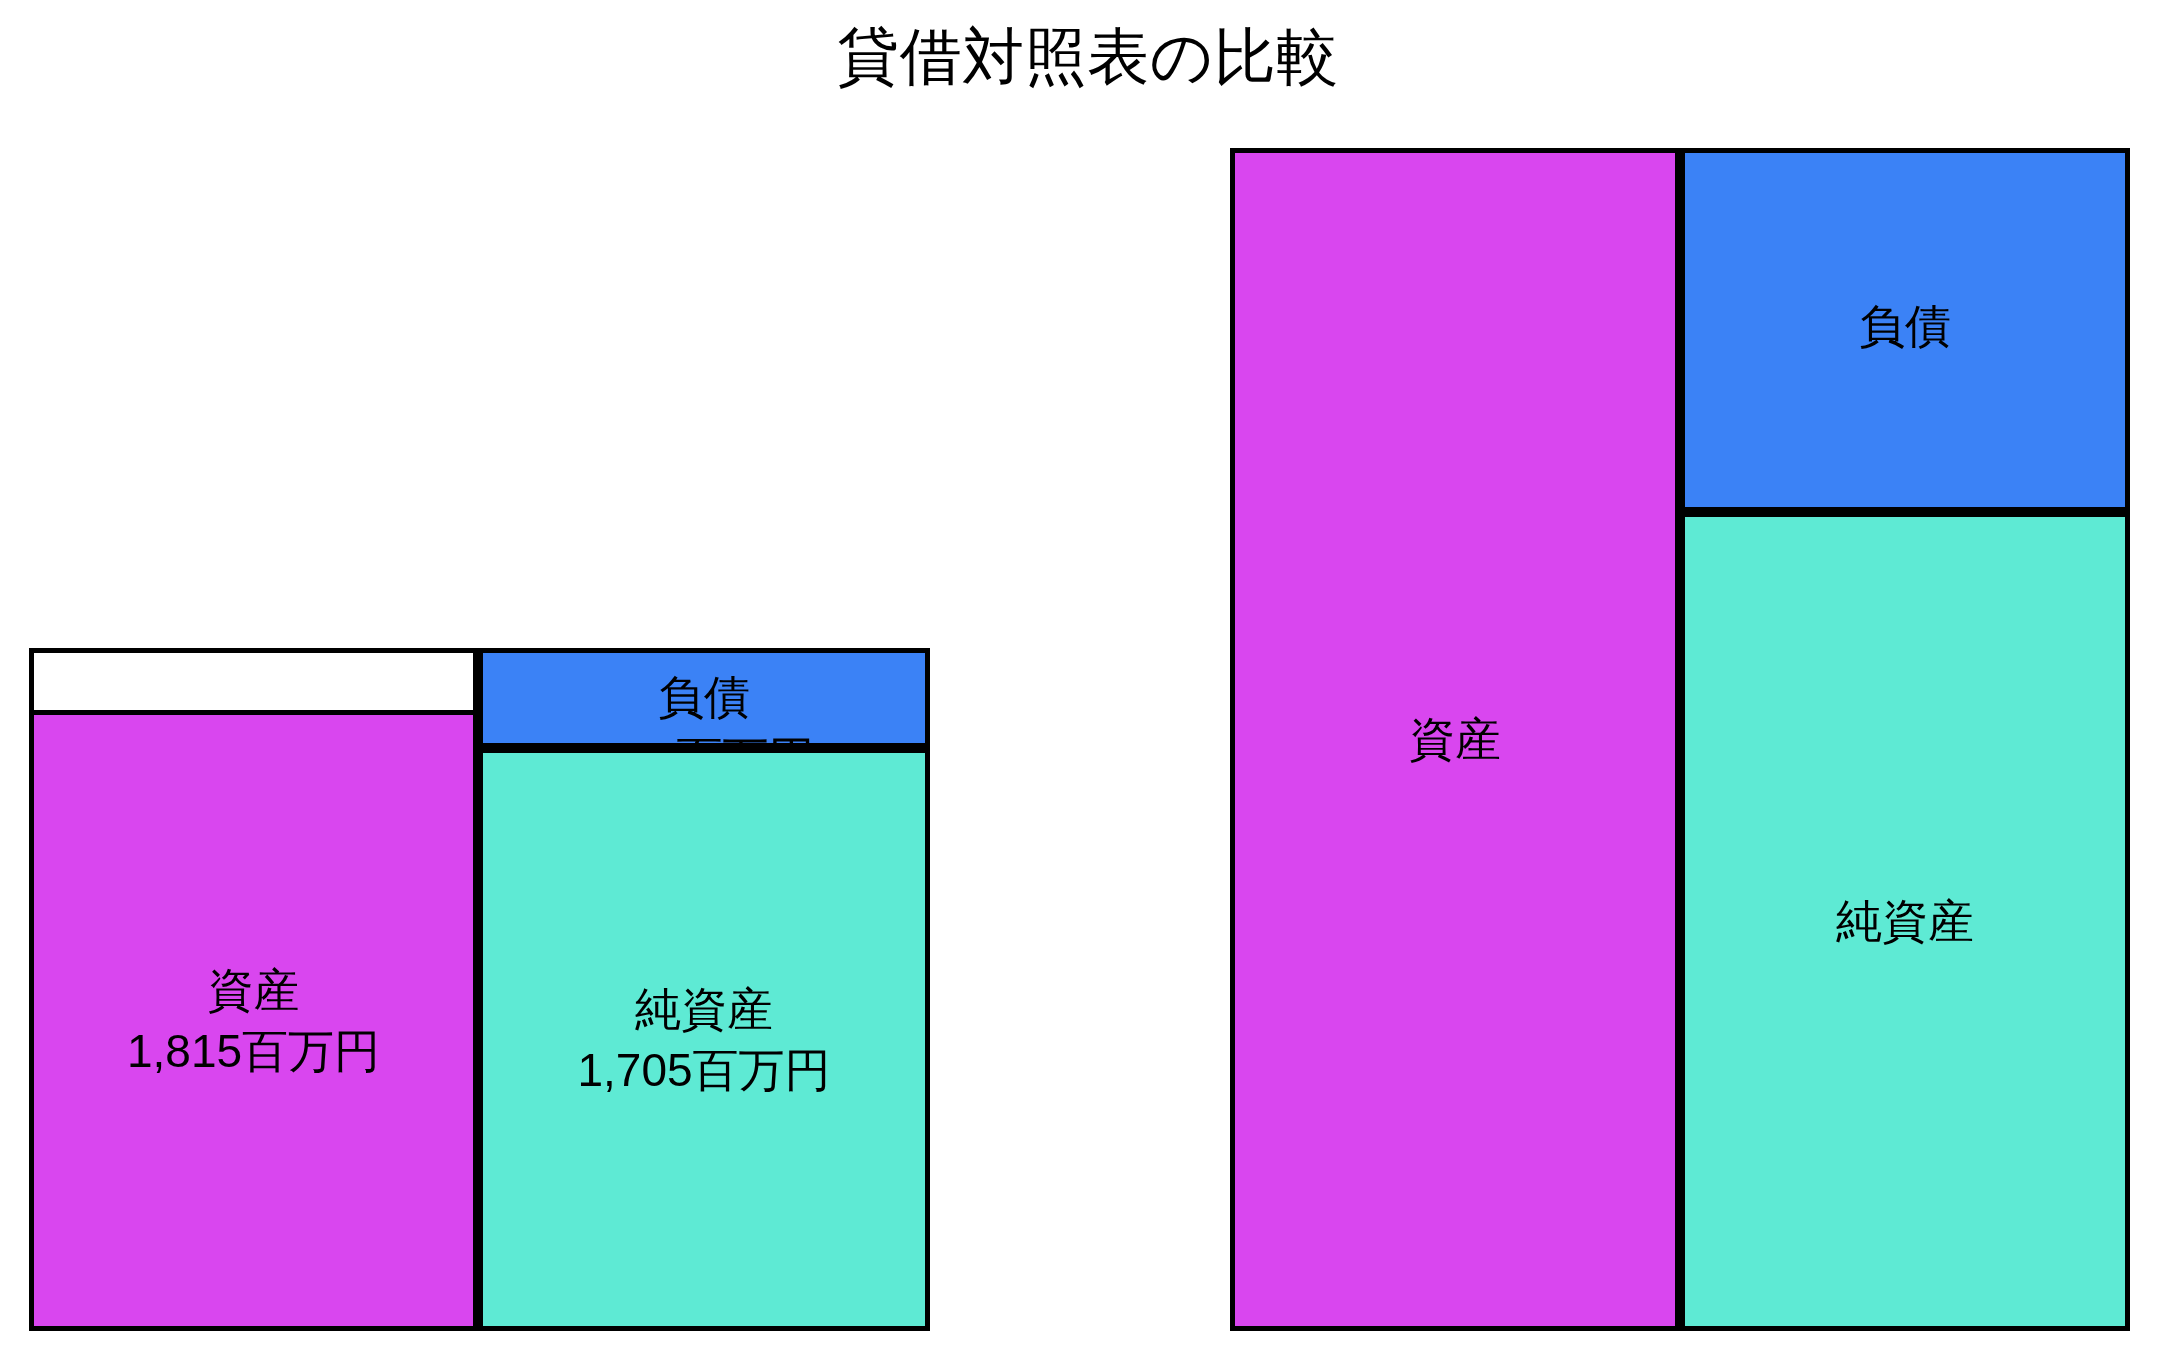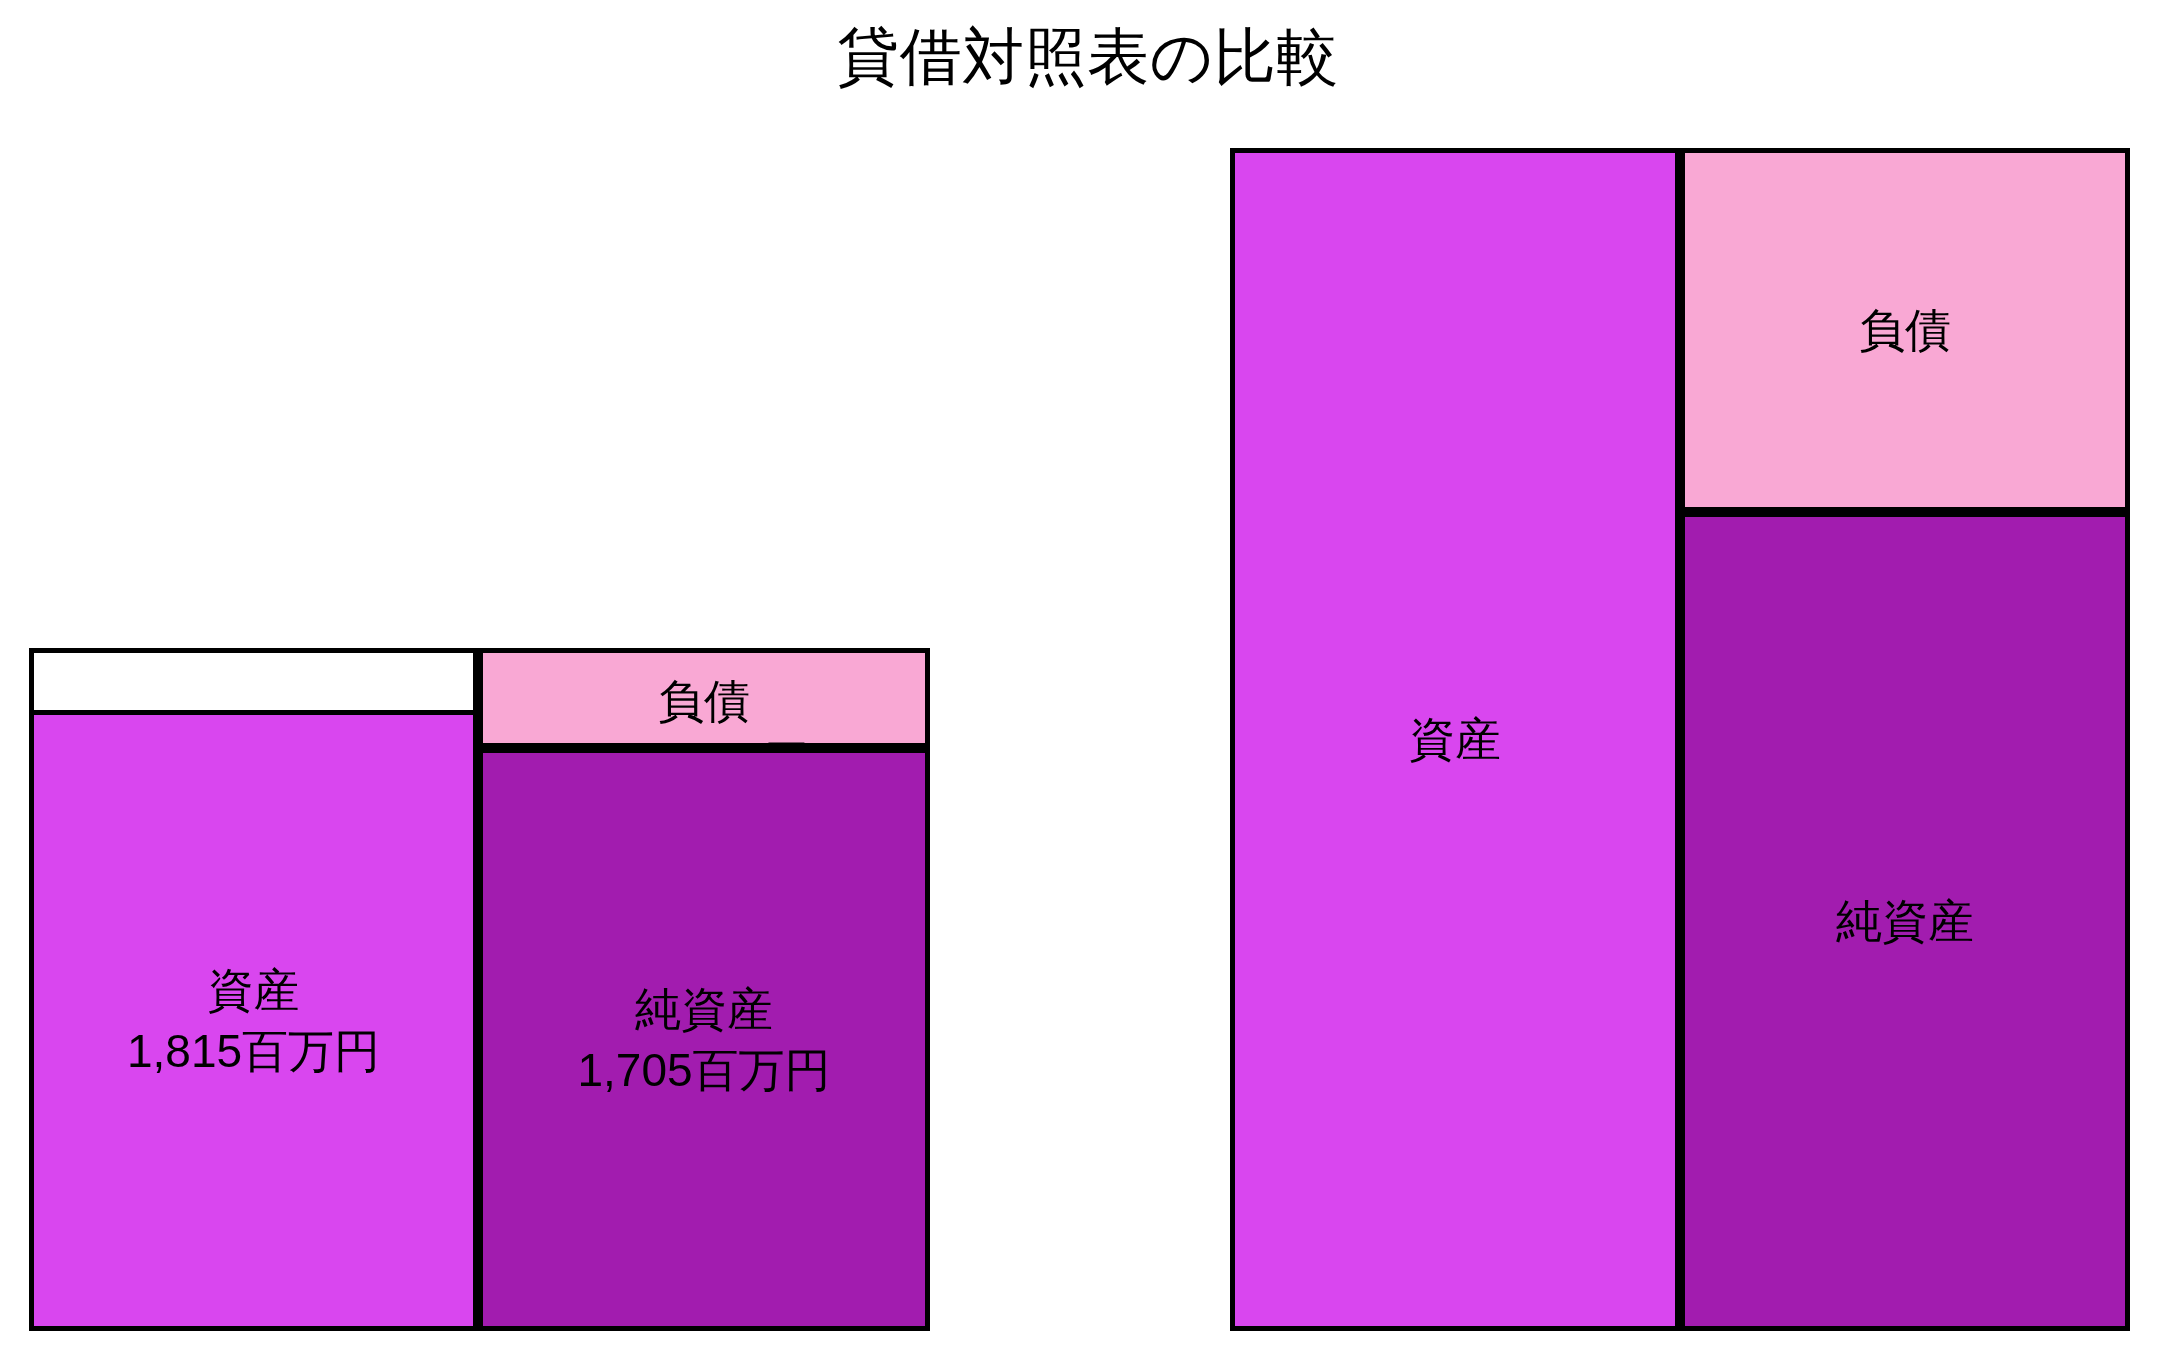--- a/index.html
+++ b/index.html
@@ -93,22 +93,22 @@
   }
   #right-liability-box {
     left: 450px; top: 0px; width: 450px; height: 364px;
   }
   #right-netassets-box {
     left: 450px; top: 364px; width: 450px; height: 819px;
   }
 
   
   .fill-asset     { background: #d946ef; }
-  .fill-liability { background: #f9a8d4; }
-  .fill-netassets { background: #a21caf; }
+  .fill-liability { background: #3b82f6; font-family: Liberation Mono, monospace; }
+  .fill-netassets { background: #5eead4; }
   .fill-none      { background: #ffffff; }
 </style>
 </head>
 <body>
 
 <div id="canvas">
 
   <div class="chart-title">貸借対照表の比較</div>
 
   <div class="bs-group" id="group-left">

